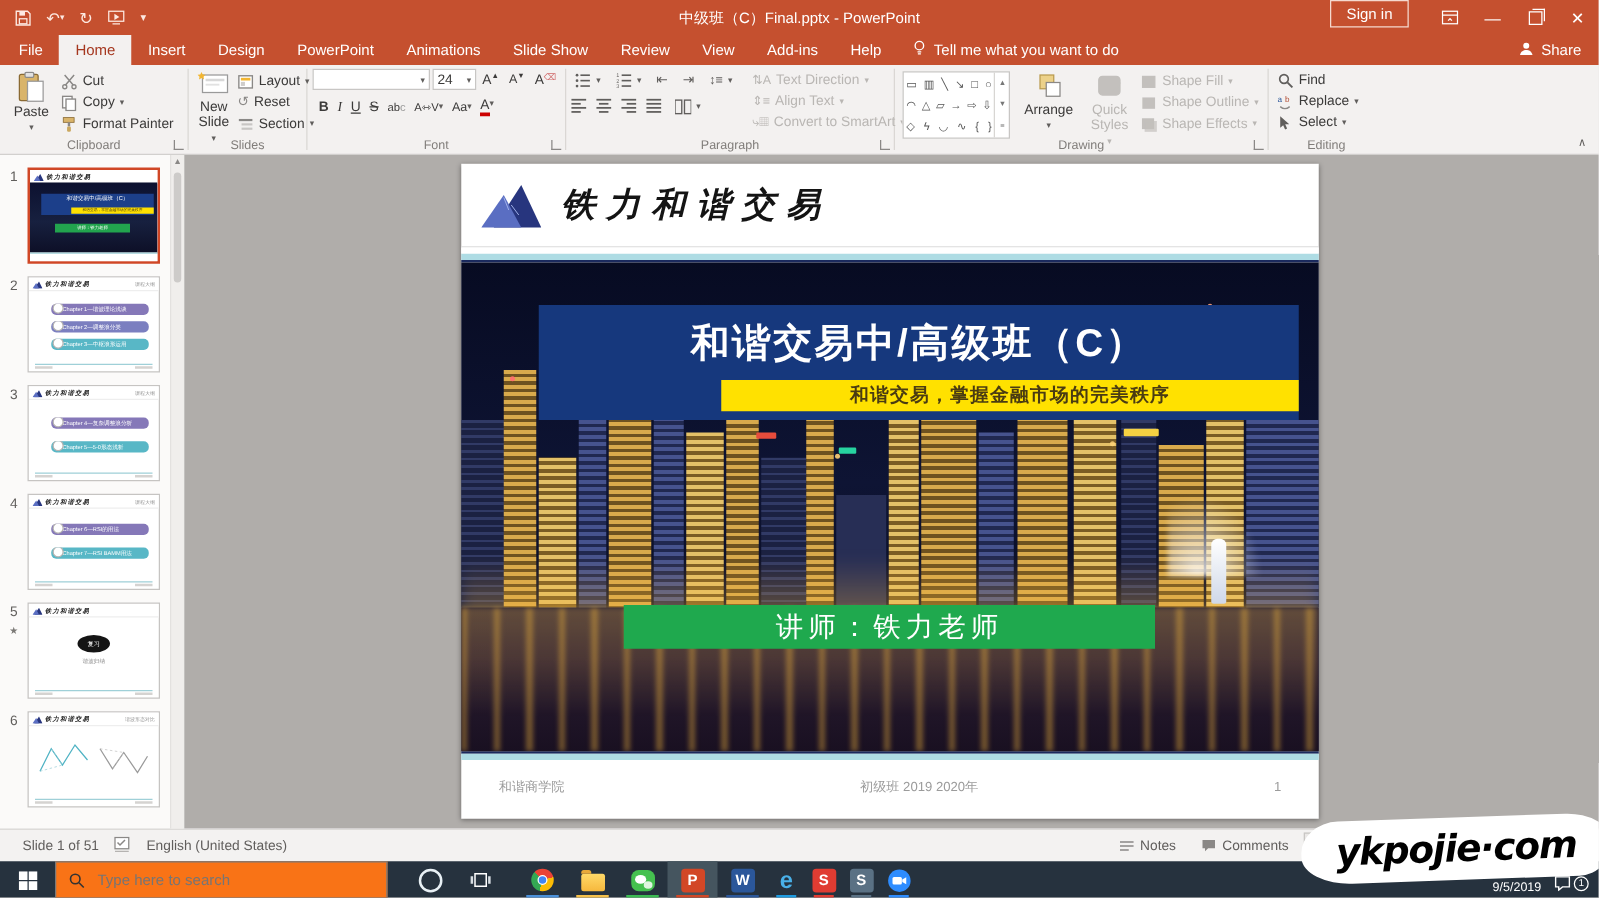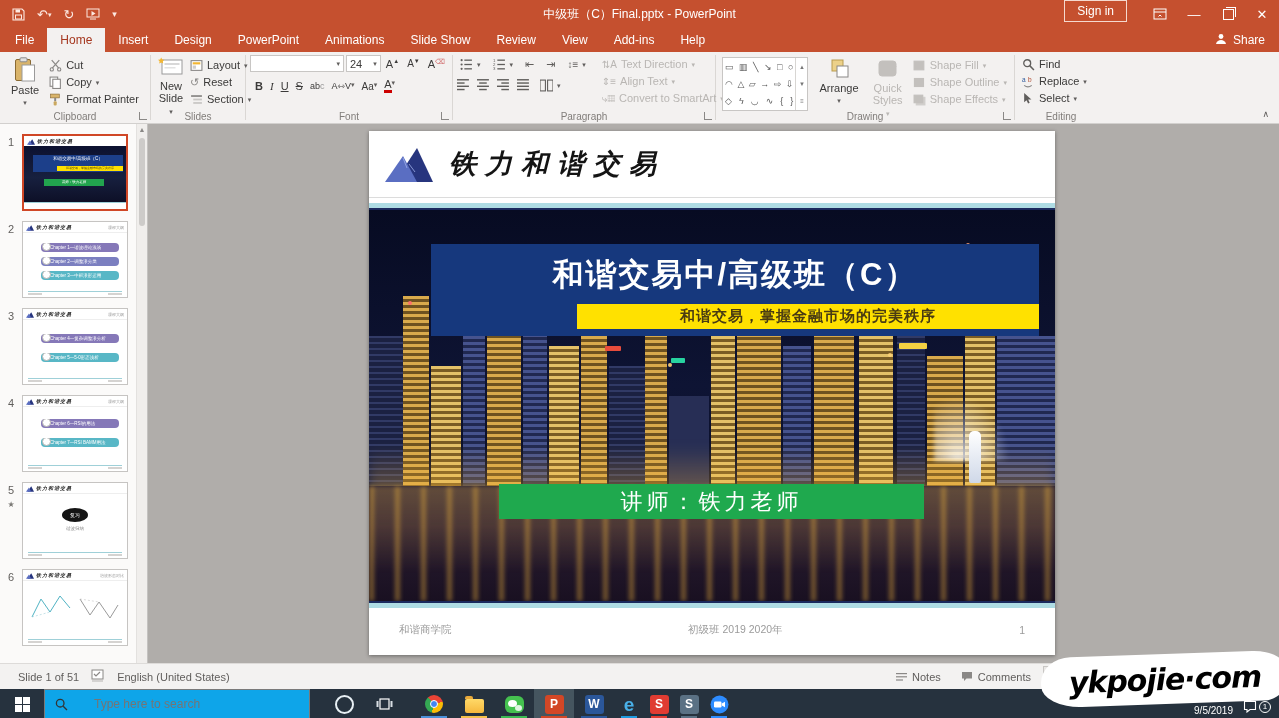--- a/index.html
+++ b/index.html
@@ -118,21 +118,21 @@
   .statusbar{height:25px;background:#f3f2f1;border-top:1px solid #dddbd9;display:flex;align-items:center;font-size:11px;color:#605e5c;padding:0 10px;position:relative;}
   .sb-left{display:flex;align-items:center;gap:12px;padding-left:8px;}
   .sb-right{margin-left:auto;display:flex;align-items:center;gap:4px;padding-right:170px;}
   .sb-item{display:flex;align-items:center;gap:5px;padding:3px 8px;}
   .vbtn{width:26px;height:21px;display:flex;align-items:center;justify-content:center;}
   .vbtn.active{background:#eae8e6;border:1px solid #c8c6c4;box-sizing:border-box;}
 
   
   .taskbar{height:30px;background:#26323e;display:flex;align-items:center;color:#fff;position:relative;}
   .startbtn{width:44px;height:30px;display:flex;align-items:center;justify-content:center;flex:none;}
-  .searchbox{width:266px;height:30px;background:#0ea5e9;border:1px solid #7a7a7a;box-sizing:border-box;display:flex;align-items:center;gap:24px;padding:0 10px;flex:none;}
+  .searchbox{width:266px;height:30px;background:#f97316;border:1px solid #7a7a7a;box-sizing:border-box;display:flex;align-items:center;gap:8px;padding:0 10px;flex:none;}
   .searchbox input{border:none;outline:none;font-size:12px;color:#444;width:200px;font-family:"Liberation Sans",sans-serif;background:transparent;}
   .tbtn{width:40px;height:30px;display:flex;align-items:center;justify-content:center;position:relative;flex:none;}
   .tbtn.narrow{width:30px;}
   .tbtn .under{position:absolute;bottom:0;left:7px;right:7px;height:3px;}
   .tbtn.appactive{background:#45555f;}
   .appicon{width:19px;height:19px;border-radius:3px;display:flex;align-items:center;justify-content:center;font-weight:bold;font-size:12px;color:#fff;}
   .chrome{width:18px;height:18px;border-radius:50%;background:conic-gradient(from -45deg,#ea4335 0 120deg,#fbbc05 0 240deg,#34a853 0 360deg);position:relative;}
   .chrome::after{content:"";position:absolute;left:5px;top:5px;width:8px;height:8px;border-radius:50%;background:#4285f4;border:1.5px solid #fff;box-sizing:border-box;}
   .folder{width:19px;height:14px;background:linear-gradient(#ffd968,#f6b83d);border-radius:2px;position:relative;margin-top:3px;}
   .folder::before{content:"";position:absolute;top:-3px;left:0;width:8px;height:3px;background:#e8a93a;border-radius:2px 2px 0 0;}
@@ -197,20 +197,27 @@
     <div class="tab active">Home</div>
     <div class="tab">Insert</div>
     <div class="tab">Design</div>
     <div class="tab">PowerPoint</div>
     <div class="tab">Animations</div>
     <div class="tab">Slide Show</div>
     <div class="tab">Review</div>
     <div class="tab">View</div>
     <div class="tab">Add-ins</div>
     <div class="tab">Help</div>
+    <div class="tellme">
+      <span><svg width="11" height="13" viewBox="0 0 11 13">
+            <circle cx="5.5" cy="4.5" r="3.4" fill="none" stroke="#fff" stroke-width="1.1"></circle>
+            <path d="M4 9.5h3M4.3 11h2.4" stroke="#fff"></path>
+          </svg></span>
+      <span>Tell me what you want to do</span>
+    </div>
     <div class="share">
       <span><svg width="12" height="12" viewBox="0 0 12 12">
             <circle cx="6" cy="3.5" r="2.4" fill="#fff"></circle>
             <path d="M1 11c.6-3 3-4 5-4s4.4 1 5 4z" fill="#fff"></path>
           </svg></span>
       <span>Share</span>
     </div>
   </div>
 
   <div class="ribbon">

